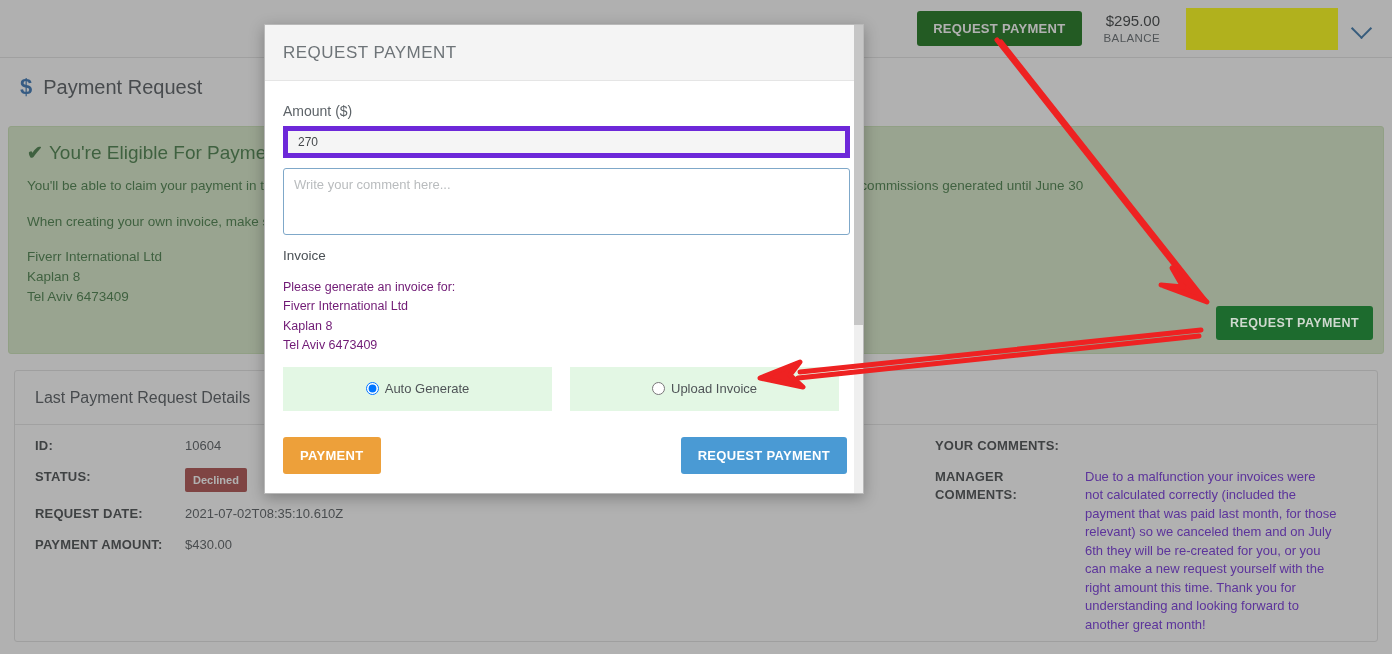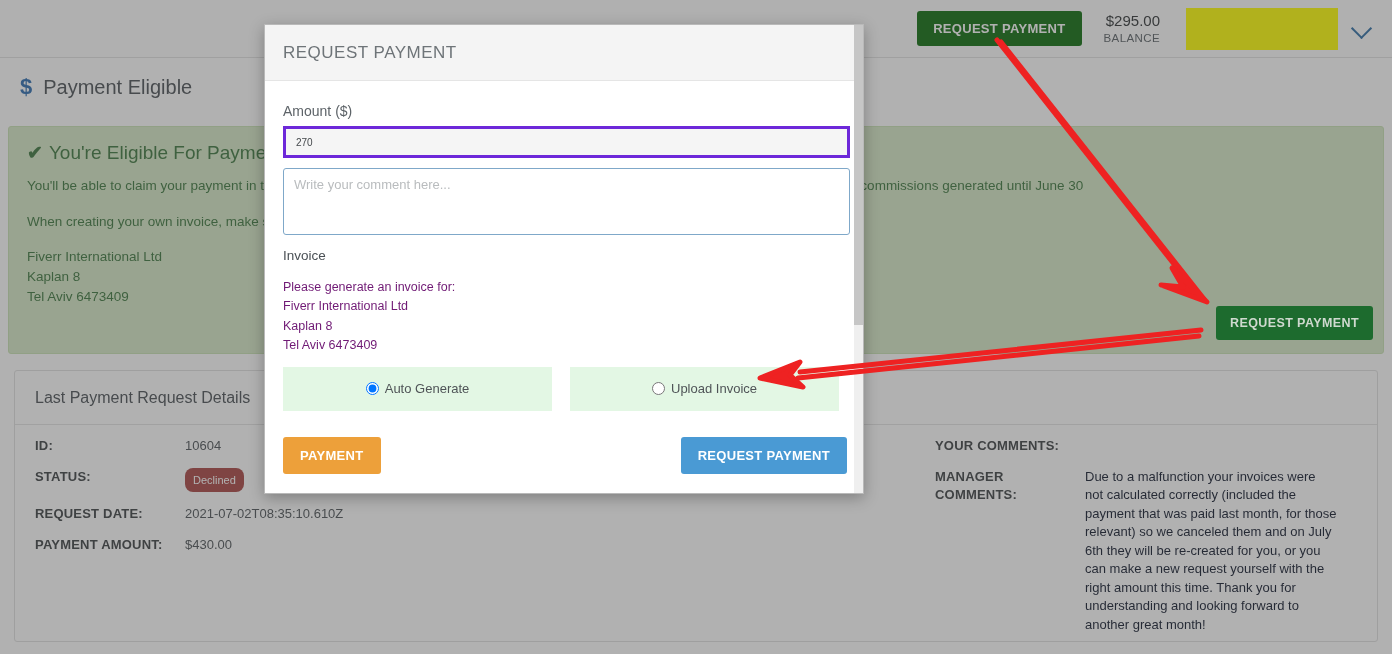--- a/index.html
+++ b/index.html
@@ -152,25 +152,25 @@
     color: #3c4043;
     letter-spacing: .2px;
   }
   .dval { color: #4c5256; }
   .dval a { color: #2b6cb0; text-decoration: none; }
   .badge-declined {
     display: inline-block;
     background: #a94442;
     color: #ffffff;
     font-size: 11px;
-    font-weight: normal;
+    font-weight: bold;
     padding: 3px 8px;
-    border-radius: 8px;
-  }
-  .dval-para { color: #0f172a; line-height: 1.42; max-width: 252px; }
+    border-radius: 2px;
+  }
+  .dval-para { color: #6d28d9; line-height: 1.42; max-width: 252px; }
 
   
   .dim-overlay {
     position: absolute;
     inset: 0;
     background: rgba(70,70,70,.42);
     z-index: 20;
   }
 
   
@@ -200,23 +200,23 @@
   .modal-body { padding: 22px 18px 0 18px; position: relative; }
   .field-label {
     font-size: 14px;
     color: #5d6368;
     margin-bottom: 7px;
   }
   .amount-input {
     width: 567px;
     height: 32px;
     background: #f5f5f5;
-    border: 3px solid #6d28d9;
+    border: 5px solid #6d28d9;
     color: #44484b;
-    font-size: 10px;
+    font-size: 12px;
     font-family: "Liberation Sans", sans-serif;
     padding: 0 10px;
     margin-bottom: 10px;
     display: block;
   }
   .comment-area {
     width: 567px;
     height: 67px;
     border: 1px solid #7fa8c9;
     border-radius: 3px;
@@ -336,21 +336,21 @@
     <div class="balance-block">
       <div class="balance-amount">$295.00</div>
       <div class="balance-label">BALANCE</div>
     </div>
     <div class="redacted-box"></div>
     <div class="chevron-down"></div>
   </div>
 
   <div class="page-title-bar">
     <span class="dollar-icon">$</span>
-    <span class="page-title">Payment Eligible</span>
+    <span class="page-title">Payment Request</span>
   </div>
 
   <div class="eligible-banner">
     <div class="eligible-head">
       <span class="check-mark">✔</span><span>You're Eligible For Payment!</span>
     </div>
     <div class="eligible-line">You'll be able to claim your payment in the beginning of the month. You can request your payment in the beginning of February. $270.00 for commissions generated until June 30</div>
     <div class="eligible-gap"></div>
     <div class="eligible-line">When creating your own invoice, make sure to address it to:</div>
     <div class="eligible-gap"></div>

